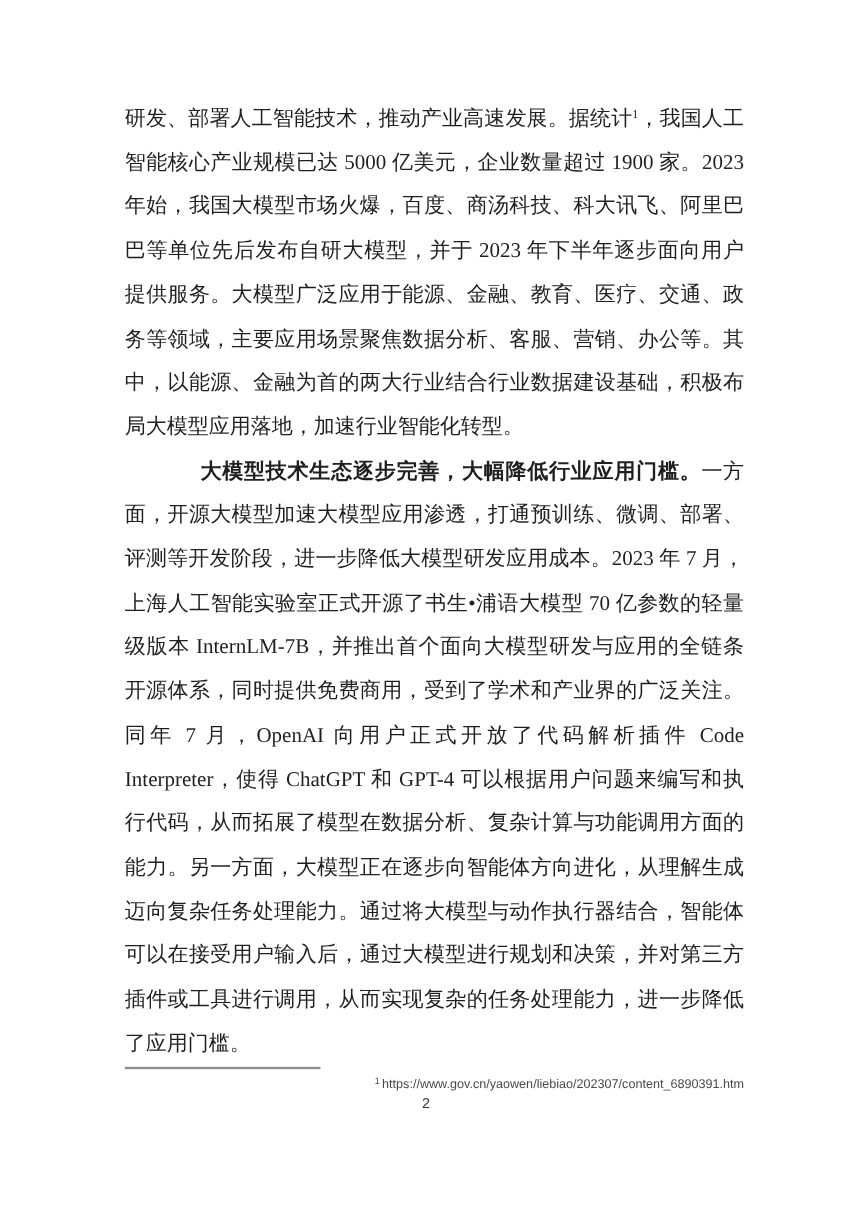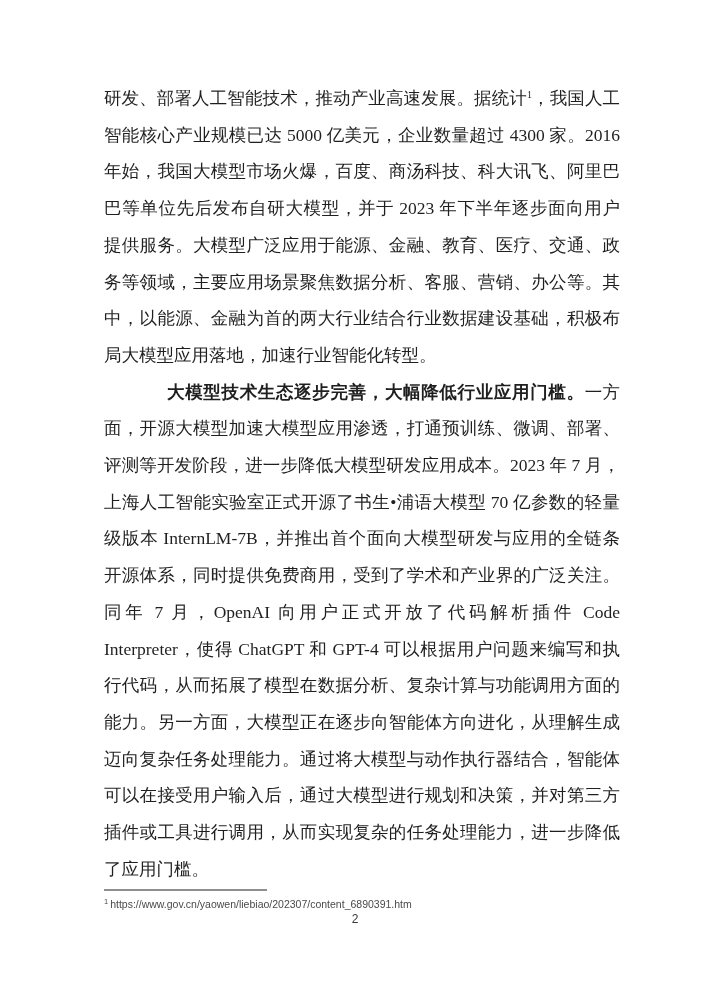--- a/index.html
+++ b/index.html
@@ -50,21 +50,21 @@
   }
   .footnote {
     position: absolute;
     left: 104px;
     top: 897px;
     width: 516px;
     font-family: "Liberation Sans", "DejaVu Sans", sans-serif;
     font-size: 10.5px;
     line-height: 14px;
     color: #4a4a4a;
-    text-align: left;
+    text-align: right;
   }
   .footnote sup.fn-marker {
     font-size: 7.5px;
     line-height: 0;
     vertical-align: 4px;
     margin-right: 2px;
   }
   .page-number {
     position: absolute;
     left: 0;
@@ -78,21 +78,21 @@
   }
 </style>
 </head>
 <body>
 
 <div class="page">
 
   <div class="content">
 
     <p class="para">
-      <span>研发、部署人工智能技术，推动产业高速发展。据统计</span><sup class="fn-ref">1</sup><span>，我国人工智能核心产业规模已达 5000 亿美元，企业数量超过 4300 家。2016 年始，我国大模型市场火爆，百度、商汤科技、科大讯飞、阿里巴巴等单位先后发布自研大模型，并于 2023 年下半年逐步面向用户提供服务。大模型广泛应用于能源、金融、教育、医疗、交通、政务等领域，主要应用场景聚焦数据分析、客服、营销、办公等。其中，以能源、金融为首的两大行业结合行业数据建设基础，积极布局大模型应用落地，加速行业智能化转型。</span>
+      <span>研发、部署人工智能技术，推动产业高速发展。据统计</span><sup class="fn-ref">1</sup><span>，我国人工智能核心产业规模已达 5000 亿美元，企业数量超过 1900 家。2023 年始，我国大模型市场火爆，百度、商汤科技、科大讯飞、阿里巴巴等单位先后发布自研大模型，并于 2023 年下半年逐步面向用户提供服务。大模型广泛应用于能源、金融、教育、医疗、交通、政务等领域，主要应用场景聚焦数据分析、客服、营销、办公等。其中，以能源、金融为首的两大行业结合行业数据建设基础，积极布局大模型应用落地，加速行业智能化转型。</span>
     </p>
 
     <p class="para indent">
       <span class="lead-bold">大模型技术生态逐步完善，大幅降低行业应用门槛。</span><span>一方面，开源大模型加速大模型应用渗透，打通预训练、微调、部署、评测等开发阶段，进一步降低大模型研发应用成本。2023 年 7 月，上海人工智能实验室正式开源了书生•浦语大模型 70 亿参数的轻量级版本 InternLM-7B，并推出首个面向大模型研发与应用的全链条开源体系，同时提供免费商用，受到了学术和产业界的广泛关注。同年 7 月，OpenAI 向用户正式开放了代码解析插件 Code Interpreter，使得 ChatGPT 和 GPT-4 可以根据用户问题来编写和执行代码，从而拓展了模型在数据分析、复杂计算与功能调用方面的能力。另一方面，大模型正在逐步向智能体方向进化，从理解生成迈向复杂任务处理能力。通过将大模型与动作执行器结合，智能体可以在接受用户输入后，通过大模型进行规划和决策，并对第三方插件或工具进行调用，从而实现复杂的任务处理能力，进一步降低了应用门槛。</span>
     </p>
 
   </div>
 
   <div class="fn-divider"></div>
 

